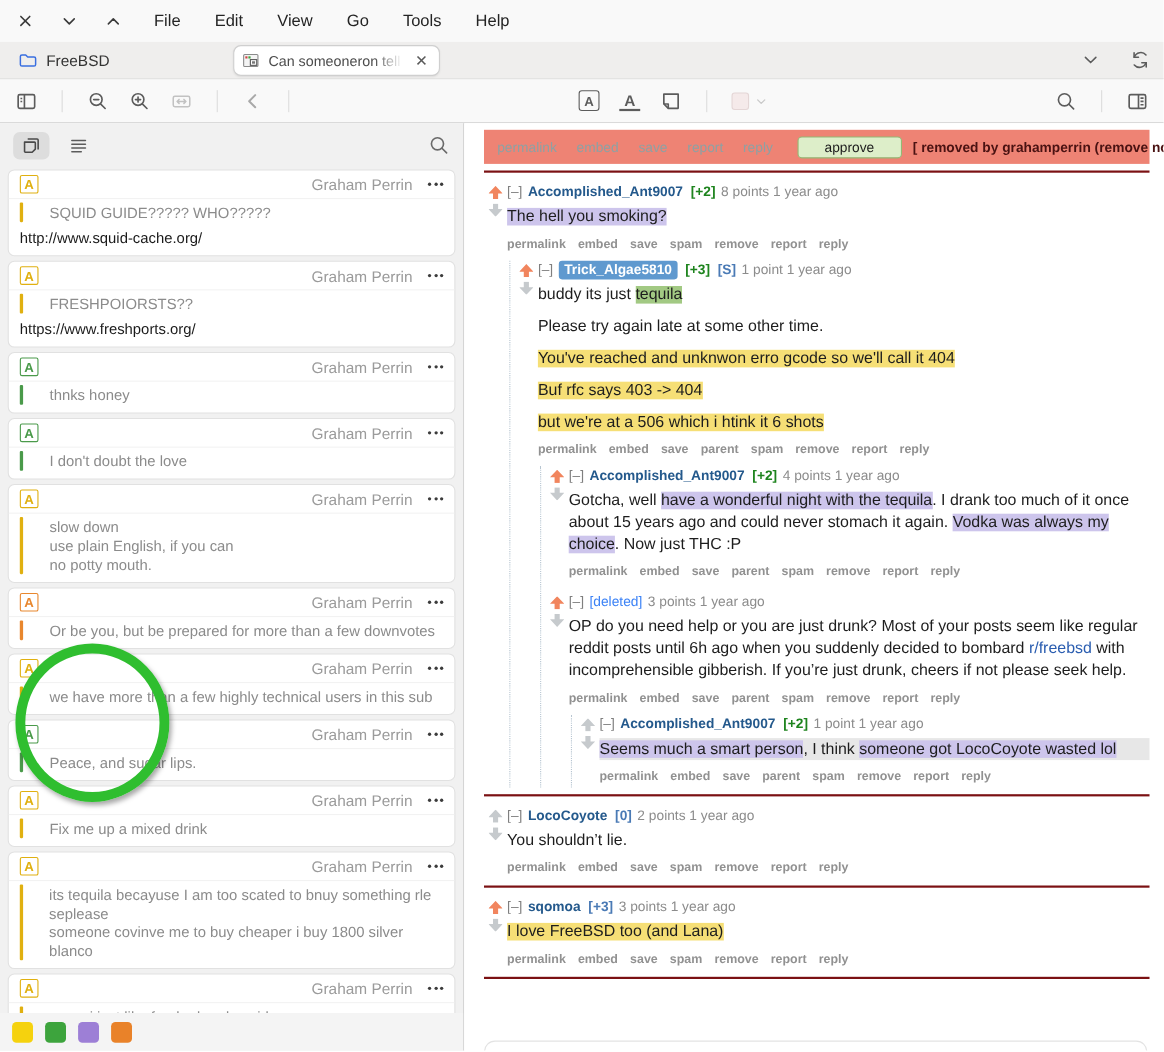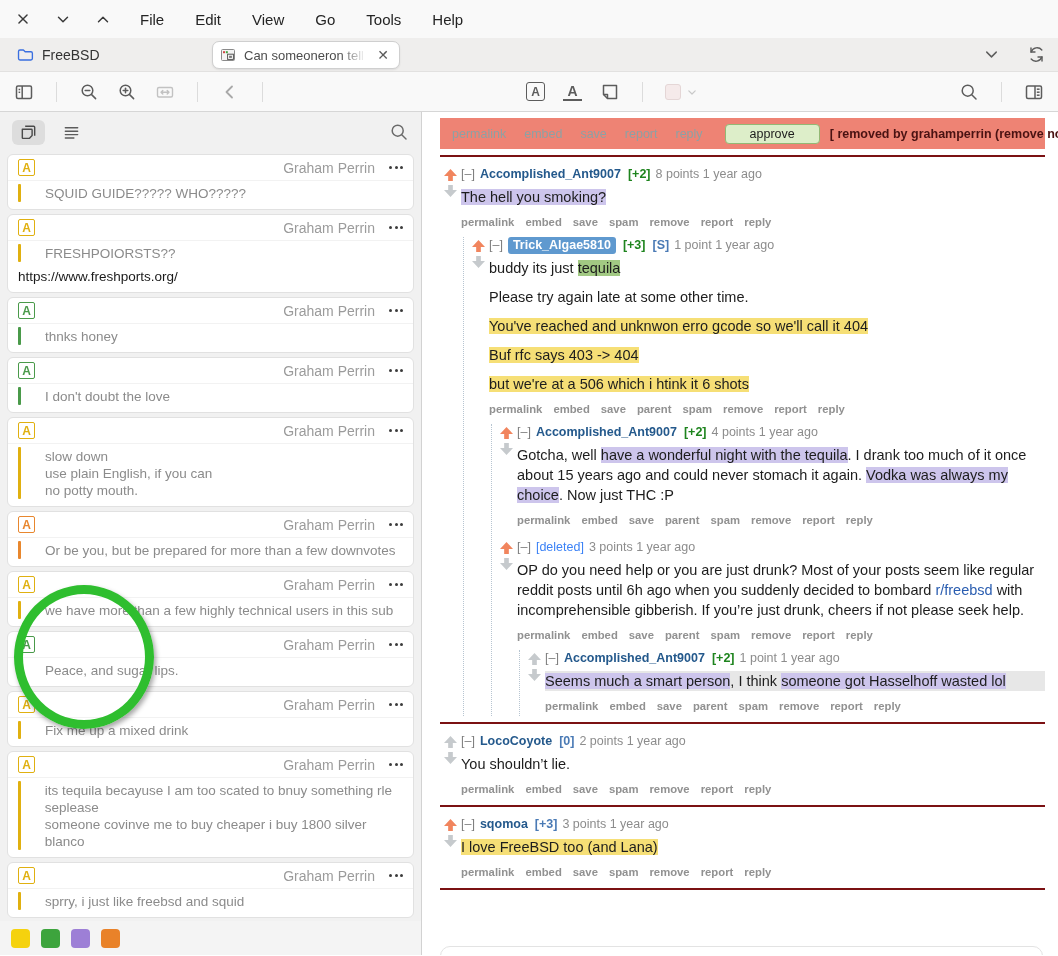--- a/index.html
+++ b/index.html
@@ -300,20 +300,21 @@
                 <i></i>
                 <i></i>
               </span>
             </div>
             <div class="quote">
               <span class="quote-bar" style="background: rgb(224, 176, 16);"></span>
               <div class="quote-text">
                 <div>SQUID GUIDE????? WHO?????</div>
               </div>
             </div>
+            <div class="card-comment">http://www.squid-cache.org/</div>
           </div>
           <div class="card">
             <div class="card-header">
               <span class="a-icon" style="border-color: rgb(224, 176, 16); color: rgb(224, 176, 16);">A</span>
               <span class="card-author">Graham Perrin</span>
               <span class="dots">
                 <i></i>
                 <i></i>
                 <i></i>
               </span>
@@ -619,21 +620,21 @@
                                 <div class="arrow down"></div>
                               </div>
                               <div class="cmt-main">
                                 <div class="cmt-header">
                                   <span class="collapse">[–]</span>
                                   <span class="cmt-author">Accomplished_Ant9007</span>
                                   <span class="tag tag-green">[+2]</span>
                                   <span class="cmt-meta">1 point 1 year ago</span>
                                 </div>
                                 <div class="cmt-body">
-                                  <div class="body-line selected"><span class="hl-purple">Seems much a smart person</span><span>, I think </span><span class="hl-purple">someone got Hasselhoff wasted lol</span></div>
+                                  <div class="body-line selected"><span class="hl-purple">Seems much a smart person</span><span>, I think </span><span class="hl-purple">someone got LocoCoyote wasted lol</span></div>
                                 </div>
                                 <div class="cmt-links">
                                   <span class="cmt-link">permalink</span>
                                   <span class="cmt-link">embed</span>
                                   <span class="cmt-link">save</span>
                                   <span class="cmt-link">parent</span>
                                   <span class="cmt-link">spam</span>
                                   <span class="cmt-link">remove</span>
                                   <span class="cmt-link">report</span>
                                   <span class="cmt-link">reply</span>

